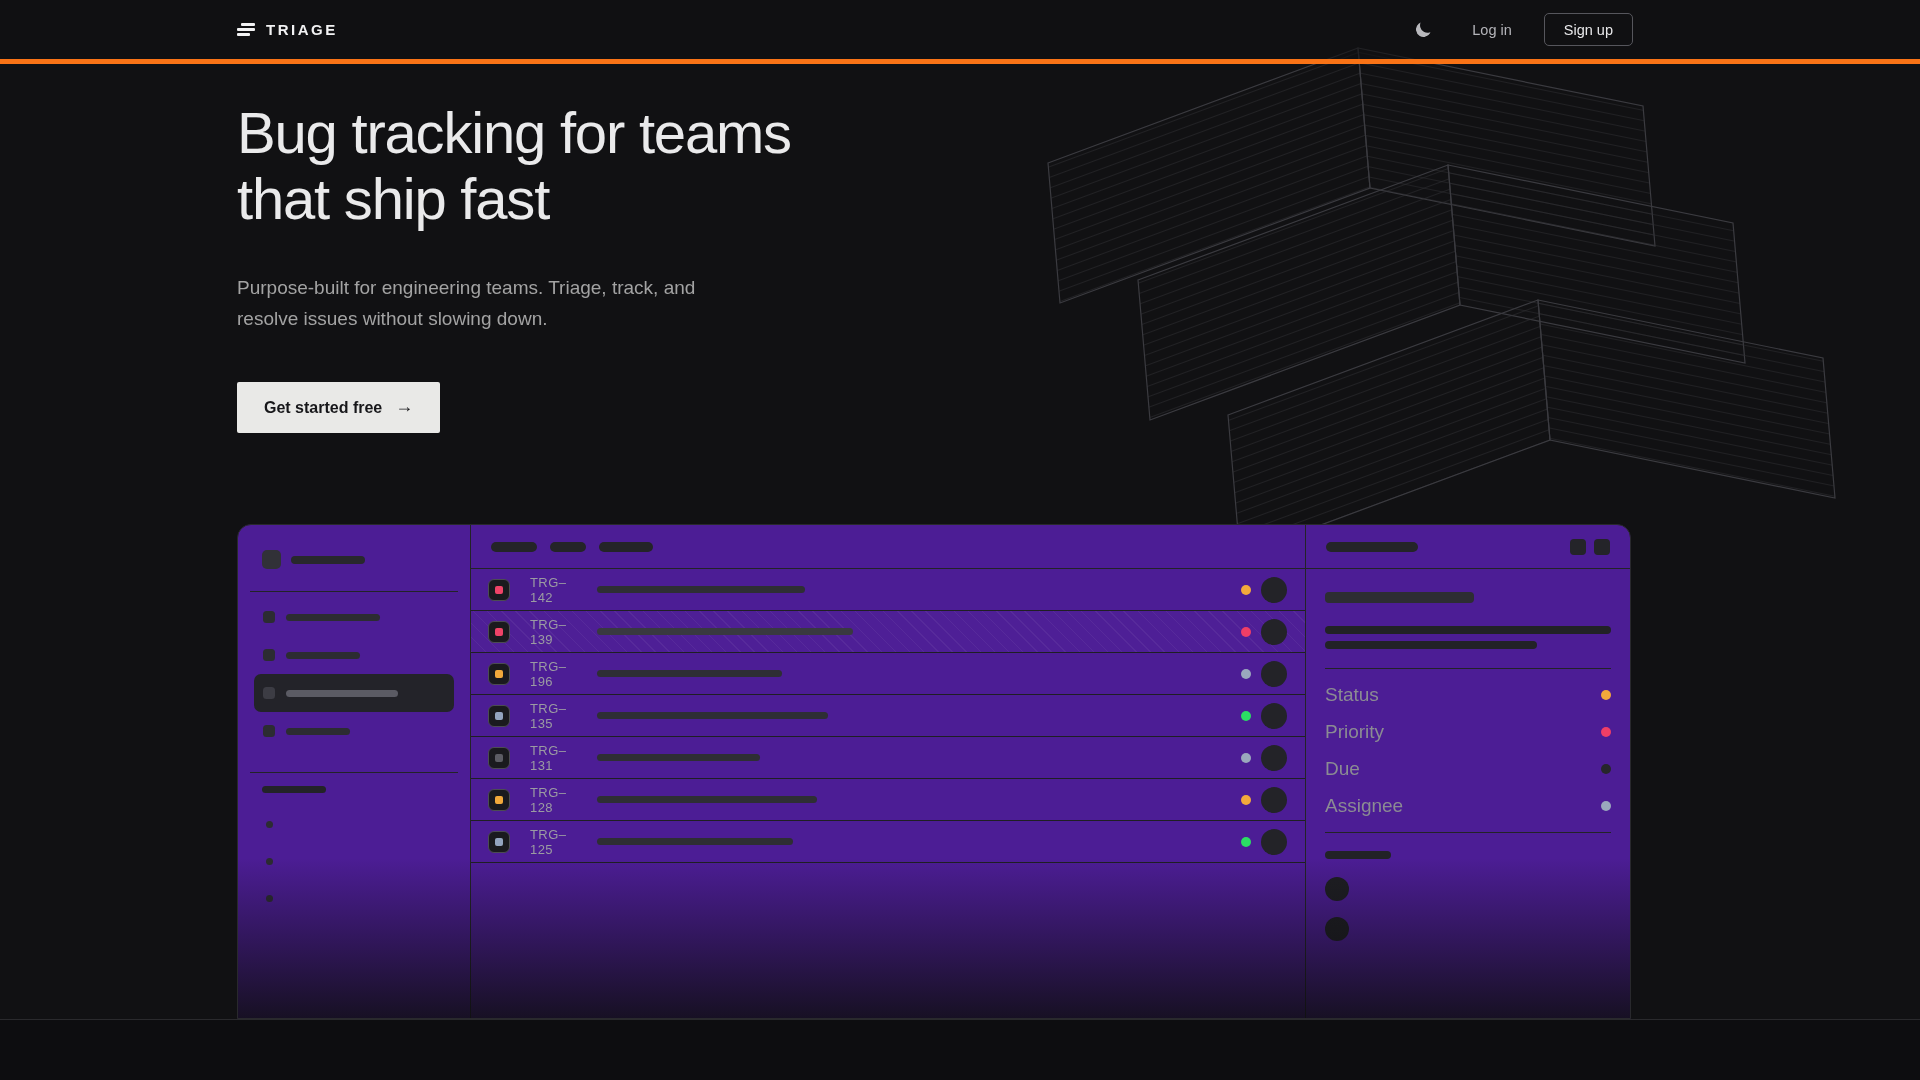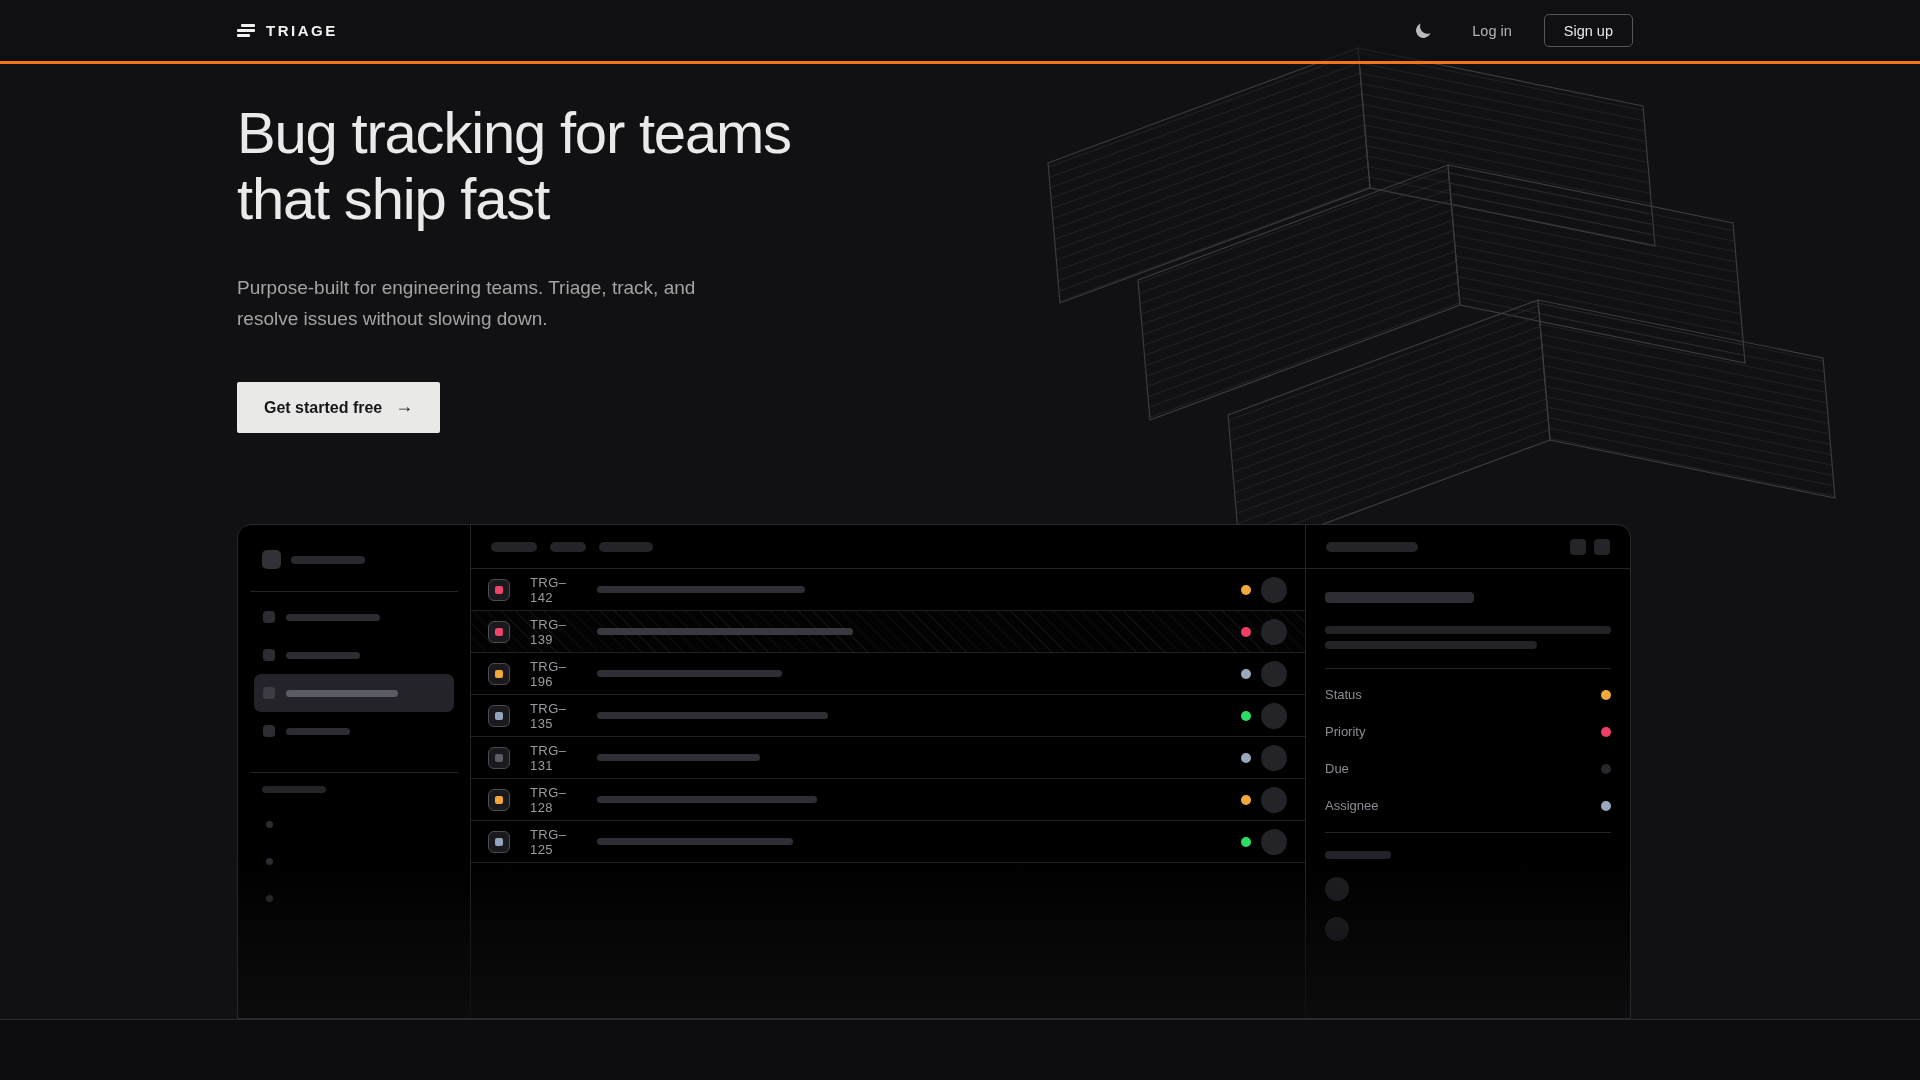--- a/index.html
+++ b/index.html
@@ -5,21 +5,21 @@
   * { margin:0; padding:0; box-sizing:border-box; }
   html,body { width:1920px; height:1080px; background:#111113; overflow:hidden;
               font-family:"Liberation Sans", sans-serif; }
   .page { position:relative; width:1920px; height:1080px; background:#111113; }
 
   
   .ribbons { position:absolute; left:0; top:0; width:1920px; height:1080px; z-index:0; }
 
   
   .nav { position:absolute; left:0; top:0; width:1920px; height:64px; z-index:3;
-         display:flex; align-items:center; border-bottom:3px solid #f97316; background:rgba(17,17,19,0.6); }
+         display:flex; align-items:center; border-bottom:5px solid #f97316; background:rgba(17,17,19,0.6); }
   .brand { position:absolute; left:237px; display:flex; align-items:center; gap:11px; }
   .logo { width:18px; height:16px; position:relative; }
   .logo i { position:absolute; height:3px; background:#f2f2f3; border-radius:1px; display:block; }
   .logo i:nth-child(1){ left:4px; top:1px; width:14px; }
   .logo i:nth-child(2){ left:0; top:6px; width:18px; }
   .logo i:nth-child(3){ left:0; top:11px; width:13px; }
   .brand-name { color:#f2f2f3; font-size:15px; font-weight:bold; letter-spacing:2.5px; }
   .nav-right { position:absolute; right:287px; display:flex; align-items:center; gap:32px; }
   .theme-btn { width:34px; height:34px; border:none; background:transparent; cursor:pointer;
                display:flex; align-items:center; justify-content:center; }
@@ -35,21 +35,21 @@
   .hero h1 span { display:block; }
   .hero .sub { margin-top:40px; color:#a3a3a3; font-size:19px; line-height:31px; }
   .hero .sub span { display:block; }
   .cta { margin-top:48px; height:51px; padding:0 27px; display:inline-flex; align-items:center; gap:13px;
          background:#e9e9e7; border:none; border-radius:2px; cursor:pointer;
          color:#17171a; font-size:16px; font-weight:bold; }
   .cta .arrow { font-size:18px; font-weight:normal; transform:translateY(-1px); }
 
   
   .mockup { position:absolute; left:237px; top:524px; width:1394px; height:495px; z-index:2;
-            background:#000000; border:1px solid #29292d; border-radius:14px 14px 0 0;
+            background:#4c1d95; border:1px solid #29292d; border-radius:14px 14px 0 0;
             display:flex; overflow:hidden; }
   .skel { background:#28282d; border-radius:4px; display:inline-block; }
 
   .m-side { width:233px; flex:none; border-right:1px solid #232327; padding:25px 16px 0 16px; }
   .ws-row { display:flex; align-items:center; gap:10px; margin-left:8px; }
   .ws-avatar { width:19px; height:19px; border-radius:5px; background:#313137; }
   .m-divider { height:1px; background:#232327; margin:22px -4px 0 -4px; }
   .snav { margin-top:6px; }
   .snav-item { display:flex; align-items:center; gap:11px; height:38px; padding:0 9px; border-radius:7px; }
   .snav-item.active { background:#232329; }
@@ -82,21 +82,21 @@
   .m-panel { width:324px; flex:none; display:flex; flex-direction:column; }
   .p-header { height:44px; flex:none; border-bottom:1px solid #232327;
               display:flex; align-items:center; padding:0 20px; }
   .p-header .flex { flex:1; }
   .p-sq { width:16px; height:16px; border-radius:4px; background:#242429; margin-left:8px; }
   .p-body { padding:20px 19px 0 19px; }
   .p-line { height:8px; border-radius:4px; background:#222227; display:block; }
   .p-div { height:1px; background:#232327; margin:19px 0 0 0; }
   .prop-row { height:37px; display:flex; align-items:center; }
   .prop-rows { margin-top:7px; }
-  .prop-label { color:#8b8b93; font-size:13px; flex:1; }
+  .prop-label { color:#8b8b93; font-size:19px; flex:1; }
   .prop-dot { width:10px; height:10px; border-radius:50%; }
   .p-circles { margin-top:14px; display:flex; flex-direction:column; gap:16px; }
   .p-circle { width:24px; height:24px; border-radius:50%; background:#1e1e23; }
 
   .mock-fade { position:absolute; left:0; bottom:0; width:100%; height:160px; pointer-events:none;
                background:linear-gradient(180deg, rgba(17,17,19,0) 0%, rgba(14,14,16,0.85) 100%); }
 
   
   .footer { position:absolute; left:0; top:1019px; width:1920px; height:61px; z-index:4;
             background:#0d0d10; border-top:1px solid #2a2a2d; }

